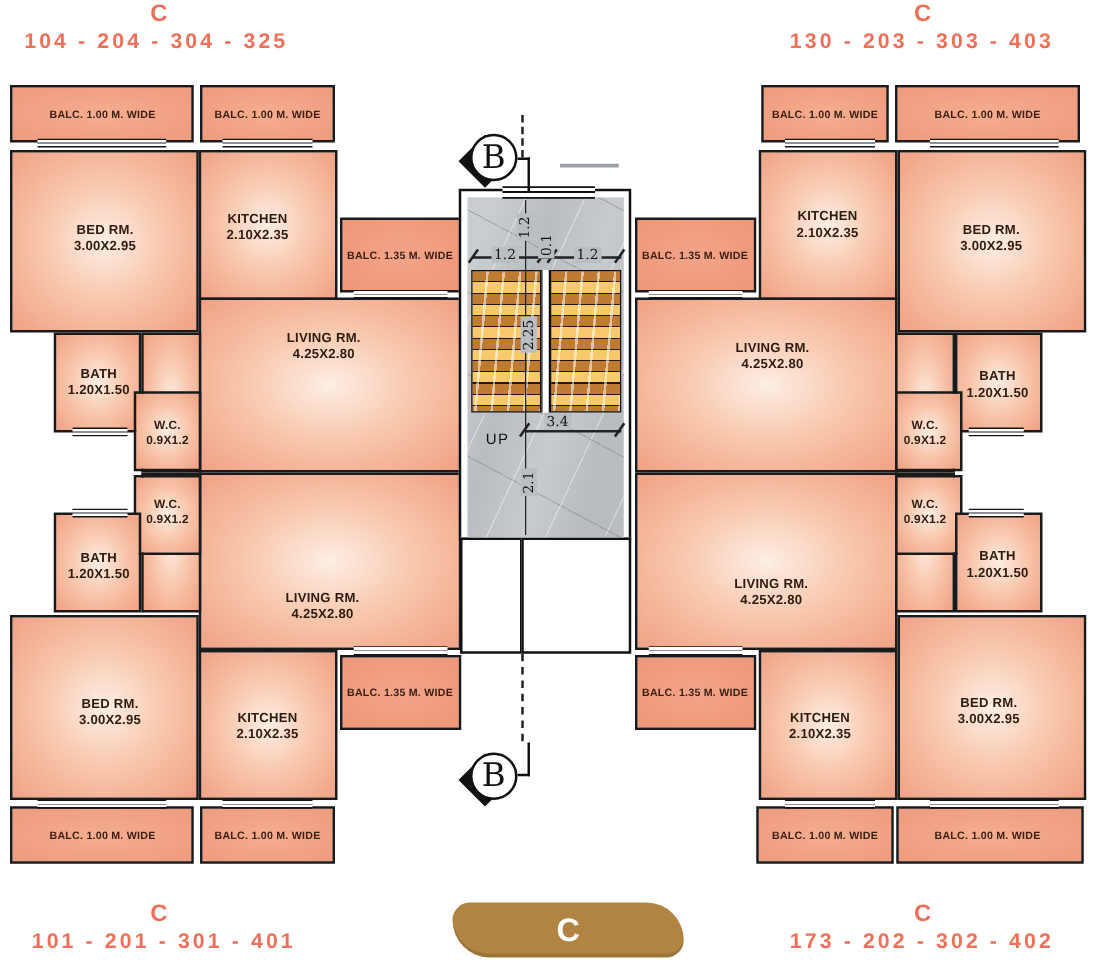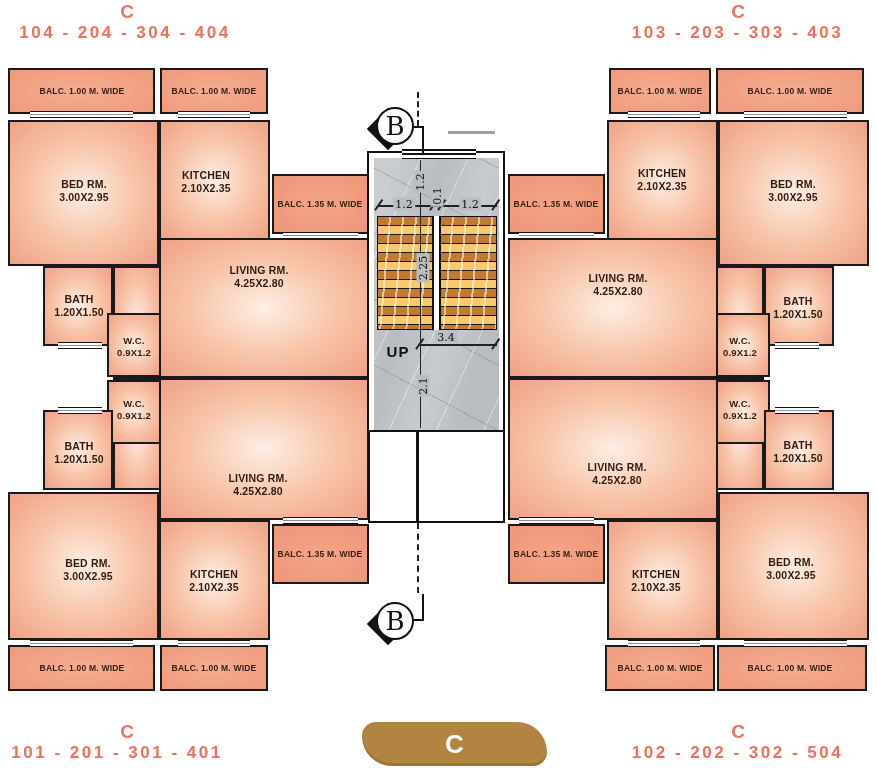--- a/index.html
+++ b/index.html
@@ -62,21 +62,21 @@
   .duct{position:absolute;left:368px;top:430px;width:50px;height:93px;background:#fff;border:2.5px solid #111;box-sizing:border-box;z-index:2;}
   
   .dimline-h{position:absolute;height:1.5px;background:#222;z-index:6;}
   .dimline-v{position:absolute;width:1px;background:#222;z-index:6;}
   .tick{position:absolute;width:13px;height:1.5px;background:#222;transform:rotate(-55deg);z-index:6;}
   .dim{
     position:absolute;transform:translate(-50%,-50%);z-index:7;white-space:nowrap;
     font-family:"DejaVu Serif", serif;font-size:11px;color:#111;background:#babec2;padding:0 2px;
   }
   .dim.rot{transform:translate(-50%,-50%) rotate(-90deg);}
-  .uplabel{position:absolute;transform:translate(-50%,-50%);z-index:7;font-weight:bold;font-size:15px;color:#111;letter-spacing:1px;}
+  .uplabel{position:absolute;transform:translate(-50%,-50%);z-index:7;font-weight:normal;font-size:12px;color:#111;letter-spacing:1px;}
   .dash-v{position:absolute;width:0;border-left:2px dashed #222;z-index:6;}
   
   .bmark{position:absolute;width:56px;height:48px;z-index:8;}
   .bmark .diamond{position:absolute;left:7px;top:11px;width:30px;height:30px;background:#111;transform:rotate(45deg);}
   .bmark .circ{
     position:absolute;left:10px;top:4px;width:38px;height:38px;border-radius:50%;background:#fff;border:2.5px solid #111;box-sizing:border-box;
     display:flex;align-items:center;justify-content:center;font-family:"DejaVu Serif", serif;font-size:26px;color:#111;line-height:1;
   }
   .conn-top{position:absolute;left:414px;top:126px;width:10px;height:28px;border-top:2.5px solid #111;border-right:2.5px solid #111;box-sizing:border-box;z-index:7;}
   .conn-bot{position:absolute;left:414px;top:594px;width:10px;height:27px;border-bottom:2.5px solid #111;border-right:2.5px solid #111;box-sizing:border-box;z-index:7;}
@@ -89,27 +89,27 @@
     border-radius:14px 30px 14px 30px;z-index:9;display:flex;align-items:center;justify-content:center;
     color:#fff;font-weight:bold;font-size:26px;box-shadow:inset 0 -3px 0 rgba(0,0,0,.12);
   }
 </style>
 </head>
 <body>
 
 <div id="plan">
 
   <div class="sec-c" style="left:22px;top:2px;width:210px">C</div>
-  <div class="sec-units" style="left:10px;top:23px;width:230px">104 - 204 - 304 - 404</div>
+  <div class="sec-units" style="left:10px;top:23px;width:230px">104 - 204 - 304 - 325</div>
   <div class="sec-c" style="left:630px;top:2px;width:216px">C</div>
-  <div class="sec-units" style="left:610px;top:23px;width:255px">103 - 203 - 303 - 403</div>
+  <div class="sec-units" style="left:610px;top:23px;width:255px">130 - 203 - 303 - 403</div>
   <div class="sec-c" style="left:22px;top:722px;width:210px">C</div>
-  <div class="sec-units" style="left:2px;top:743px;width:230px">101 - 201 - 301 - 401</div>
+  <div class="sec-units" style="left:16px;top:743px;width:230px">101 - 201 - 301 - 401</div>
   <div class="sec-c" style="left:630px;top:722px;width:216px">C</div>
-  <div class="sec-units" style="left:610px;top:743px;width:255px">102 - 202 - 302 - 504</div>
+  <div class="sec-units" style="left:610px;top:743px;width:255px">173 - 202 - 302 - 402</div>
   <div class="badge">C</div>
 
   <div class="balc" style="left:8px;top:68px;width:147px;height:46px"></div>
   <div class="balc" style="left:160px;top:68px;width:108px;height:46px"></div>
   <div class="room" style="left:8px;top:120px;width:151px;height:146px"></div>
   <div class="room" style="left:159px;top:120px;width:111px;height:120px"></div>
   <div class="room" style="left:159px;top:238px;width:210px;height:140px"></div>
   <div class="room" style="left:113px;top:266px;width:48px;height:112px"></div>
   <div class="room" style="left:43px;top:266px;width:70px;height:80px"></div>
   <div class="room" style="left:107px;top:313px;width:54px;height:64px"></div>

